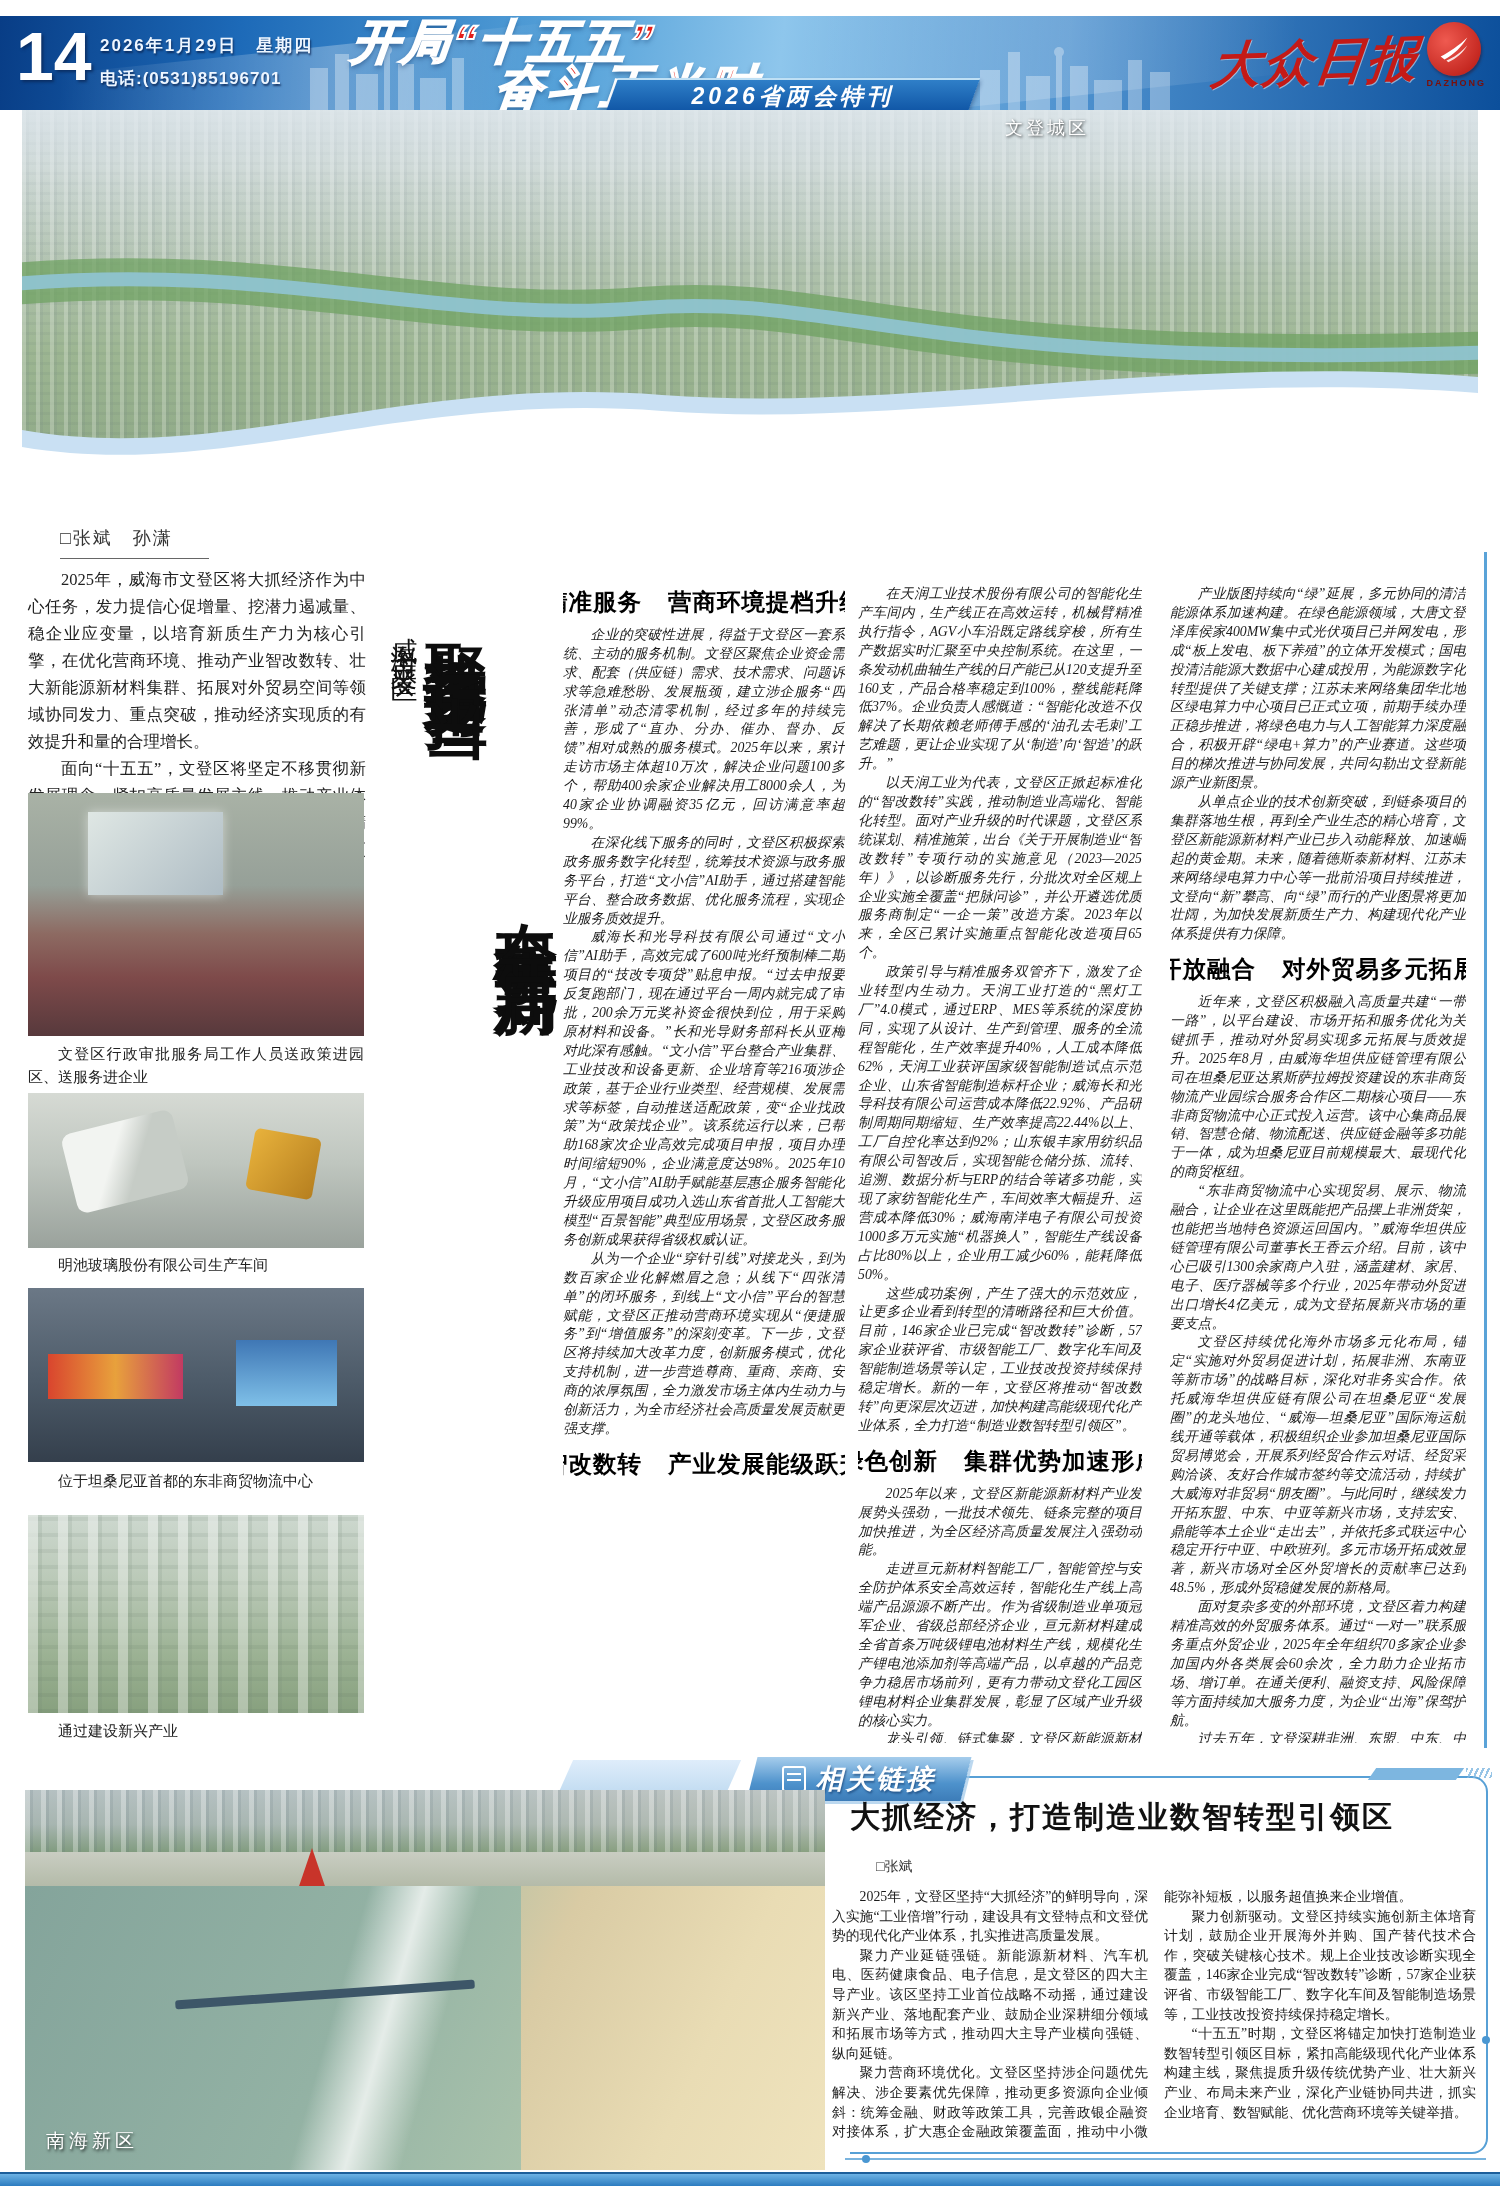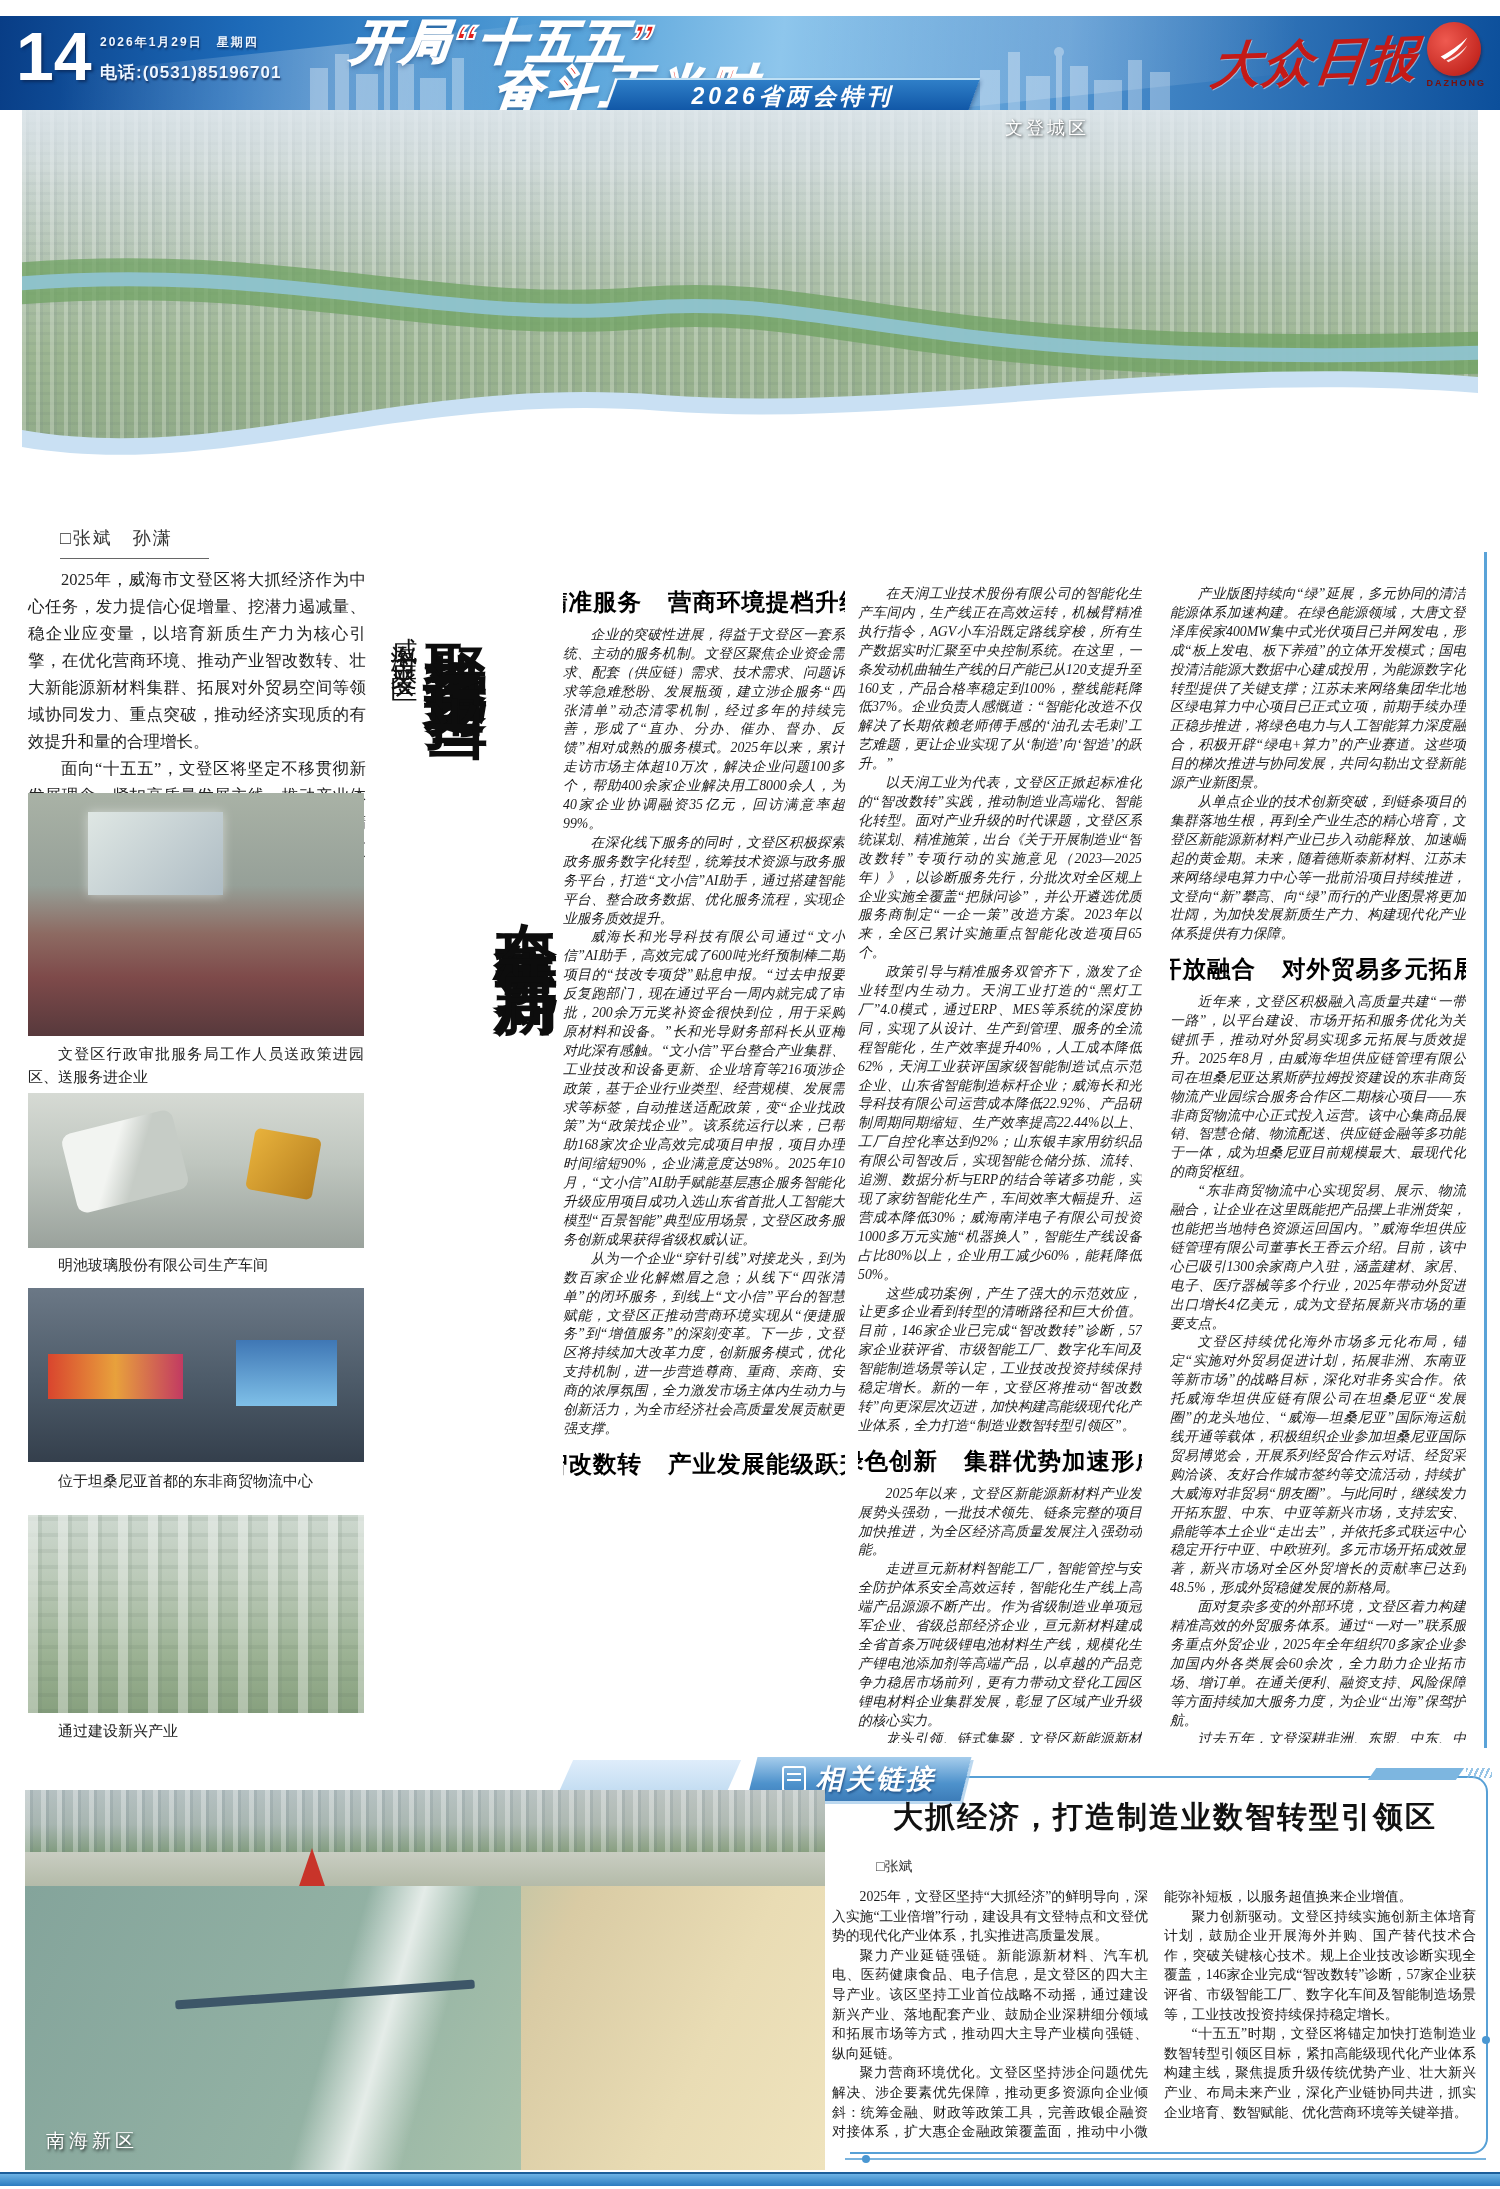--- a/index.html
+++ b/index.html
@@ -9,21 +9,21 @@
   
   .masthead-bar{position:absolute;left:0;top:16px;width:1500px;height:94px;overflow:hidden;
     background:linear-gradient(96deg,#083d86 0%,#1d6ab8 16%,#56a2d9 38%,#8ec6ec 52%,#4c90ce 72%,#0c4f9b 100%);}
   .streak{position:absolute;width:900px;height:120px;background:linear-gradient(100deg,rgba(255,255,255,0) 20%,rgba(255,255,255,.55) 50%,rgba(255,255,255,0) 75%);
     transform:rotate(-6deg);opacity:.5;pointer-events:none;}
   .streak.s1{left:-120px;top:30px}.streak.s2{left:620px;top:-40px;opacity:.35}
   .skyline{position:absolute;left:0;bottom:0;width:100%;height:70px;opacity:.33}
   .pageno{position:absolute;left:16px;top:6px;font-family:"Liberation Sans",sans-serif;font-size:68px;font-weight:bold;color:#fff;line-height:1;
     text-shadow:2px 2px 3px rgba(10,35,80,.7);}
   .dateblock{position:absolute;left:100px;top:18px;font-family:"Liberation Sans",sans-serif;color:#eef6ff;font-weight:bold;}
-  .dateblock .d1{font-size:12px;letter-spacing:2px;text-shadow:1px 2px 2px rgba(10,35,80,.8);}
+  .dateblock .d1{font-size:17px;letter-spacing:2px;text-shadow:1px 2px 2px rgba(10,35,80,.8);}
   .dateblock .d2{font-size:17px;margin-top:10px;letter-spacing:1px;text-shadow:1px 2px 2px rgba(10,35,80,.8);}
   .slogan{position:absolute;left:350px;top:2px;font-family:"Liberation Sans","DejaVu Sans",sans-serif;
     font-weight:900;font-style:italic;color:#e31f1a;transform:skewX(-6deg);line-height:1.0;}
   .slogan .l1{font-size:47px;letter-spacing:3px;-webkit-text-stroke:2px #ffffff;text-shadow:0 3px 5px rgba(8,40,90,.55);}
   .slogan .l2{font-size:47px;letter-spacing:6px;margin-left:148px;margin-top:-2px;-webkit-text-stroke:2px #ffffff;text-shadow:0 3px 5px rgba(8,40,90,.55);}
   .ribbon{position:absolute;left:612px;top:62px;width:362px;height:32px;transform:skewX(-20deg);
     background:linear-gradient(180deg,#2f7fc8,#0f55a5);border-top:2px solid #bfe0f5;box-shadow:2px 3px 4px rgba(8,40,90,.4);}
   .ribbon span{display:block;transform:skewX(20deg);color:#fff;font-family:"Liberation Sans",sans-serif;
     font-weight:bold;font-style:italic;font-size:23px;letter-spacing:4px;text-align:center;line-height:32px;}
   .masthead{position:absolute;right:14px;top:6px;display:flex;align-items:flex-start;gap:8px;}
@@ -87,21 +87,21 @@
     background:repeating-linear-gradient(115deg,#7db6e0 0 2px,transparent 2px 5px);}
   .badge{position:absolute;left:752px;top:1757px;width:214px;height:44px;transform:skewX(-14deg);
     background:linear-gradient(180deg,#a6cdec 0%,#4e92cc 60%,#3c7cb8 100%);box-shadow:3px 3px 0 rgba(160,200,232,.7);
     display:flex;align-items:center;justify-content:center;gap:10px;}
   .badge .inner{transform:skewX(14deg);display:flex;align-items:center;gap:10px;}
   .badge .txt{color:#fff;font-family:"Liberation Sans",sans-serif;font-weight:bold;font-style:italic;font-size:27px;letter-spacing:3px;
     text-shadow:1px 2px 2px rgba(20,60,110,.6);}
   .doc-icon{width:20px;height:22px;border:2px solid #fff;border-radius:3px;position:relative;background:transparent;}
   .doc-icon::before,.doc-icon::after{content:"";position:absolute;left:3px;right:3px;height:2px;background:#fff;}
   .doc-icon::before{top:5px}.doc-icon::after{top:11px}
-  .b-title{position:absolute;left:850px;top:1797px;width:630px;text-align:center;font-size:30px;font-weight:bold;color:#111;letter-spacing:2px;}
+  .b-title{position:absolute;left:850px;top:1797px;width:630px;font-size:30px;font-weight:bold;color:#111;letter-spacing:2px;}
   .b-byline{position:absolute;left:876px;top:1858px;font-size:14px;color:#333;}
   .bcol{position:absolute;top:1887px;height:256px;overflow:hidden;font-size:13.8px;line-height:19.6px;text-align:justify;}
   .bcol p{margin:0;text-indent:2em;}
   .bcol p.cont{text-indent:0;}
   .bA{left:832px;width:316px}.bB{left:1164px;width:312px}
   
   .beach{position:absolute;left:25px;top:1790px;width:800px;height:380px;overflow:hidden;
     background:linear-gradient(115deg,#8fa89d 0%,#9ab3a4 30%,#aebfa6 45%,#d9cba4 62%,#e9dcb4 82%,#efe3bd 100%);}
   .beach .city{position:absolute;left:0;top:0;width:100%;height:62px;opacity:.9;
     background:linear-gradient(180deg,#b9c3c6 0%,#aab7b3 55%,#7f9a7c 100%);}

